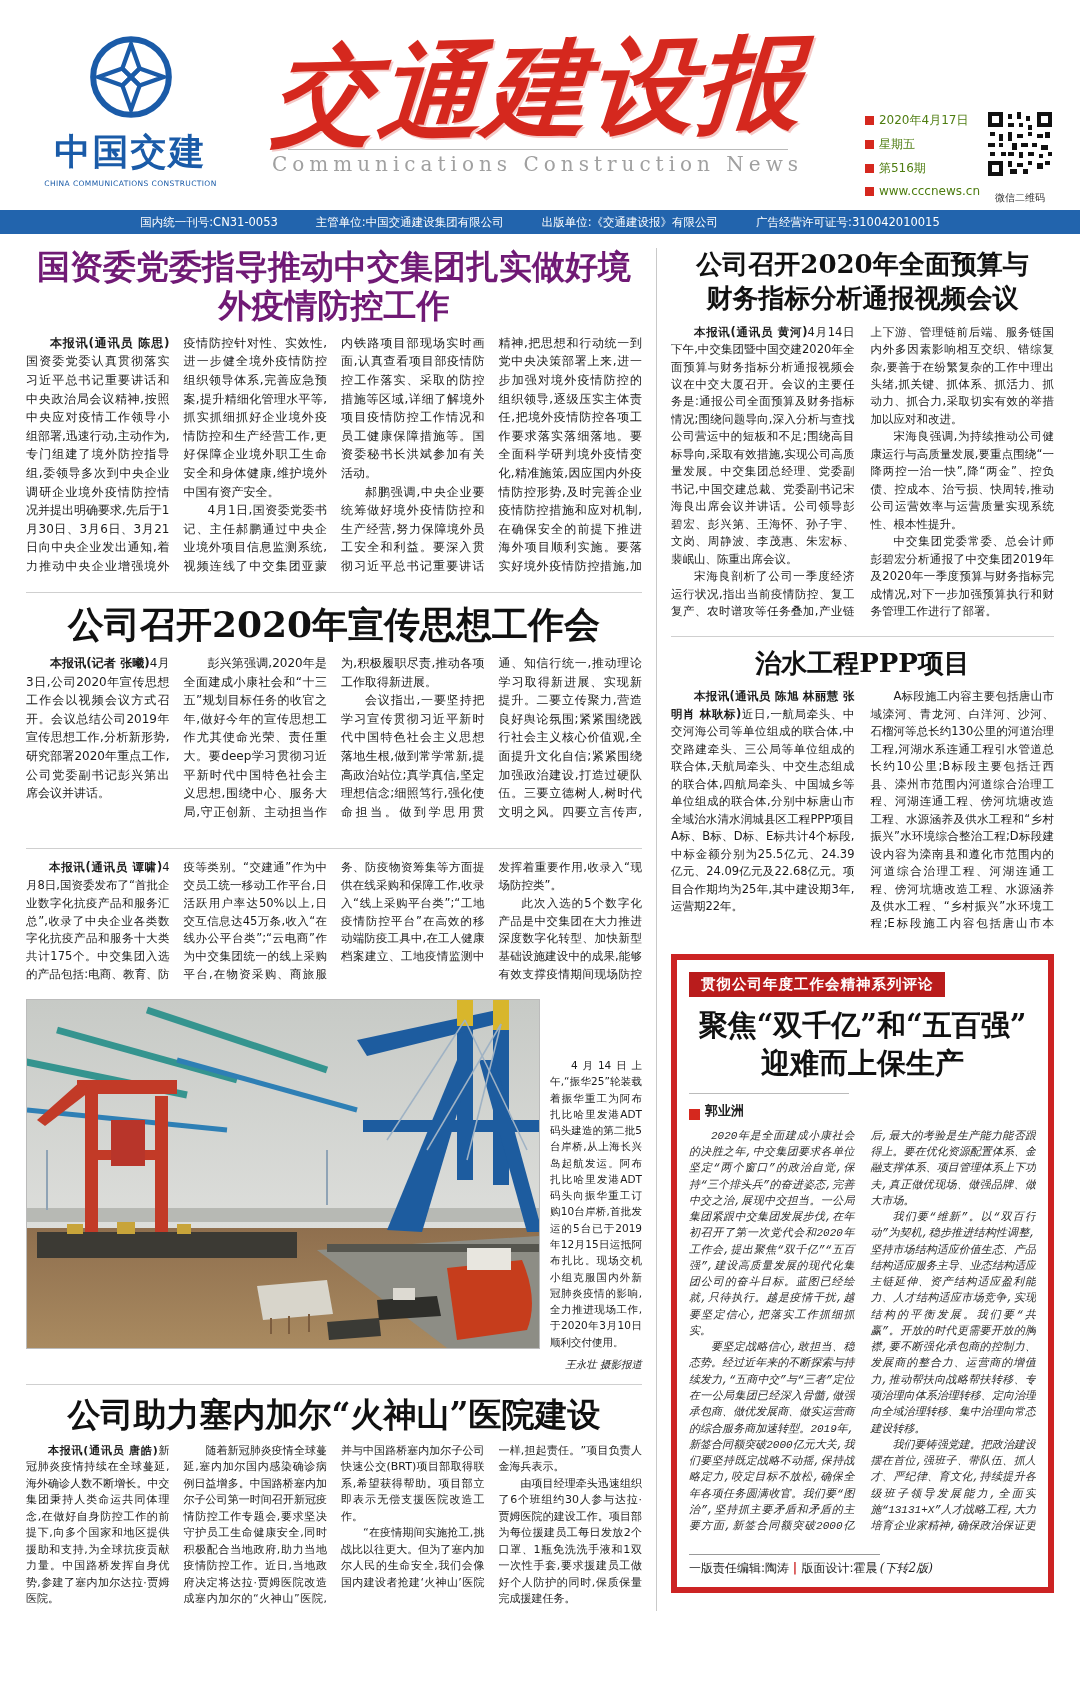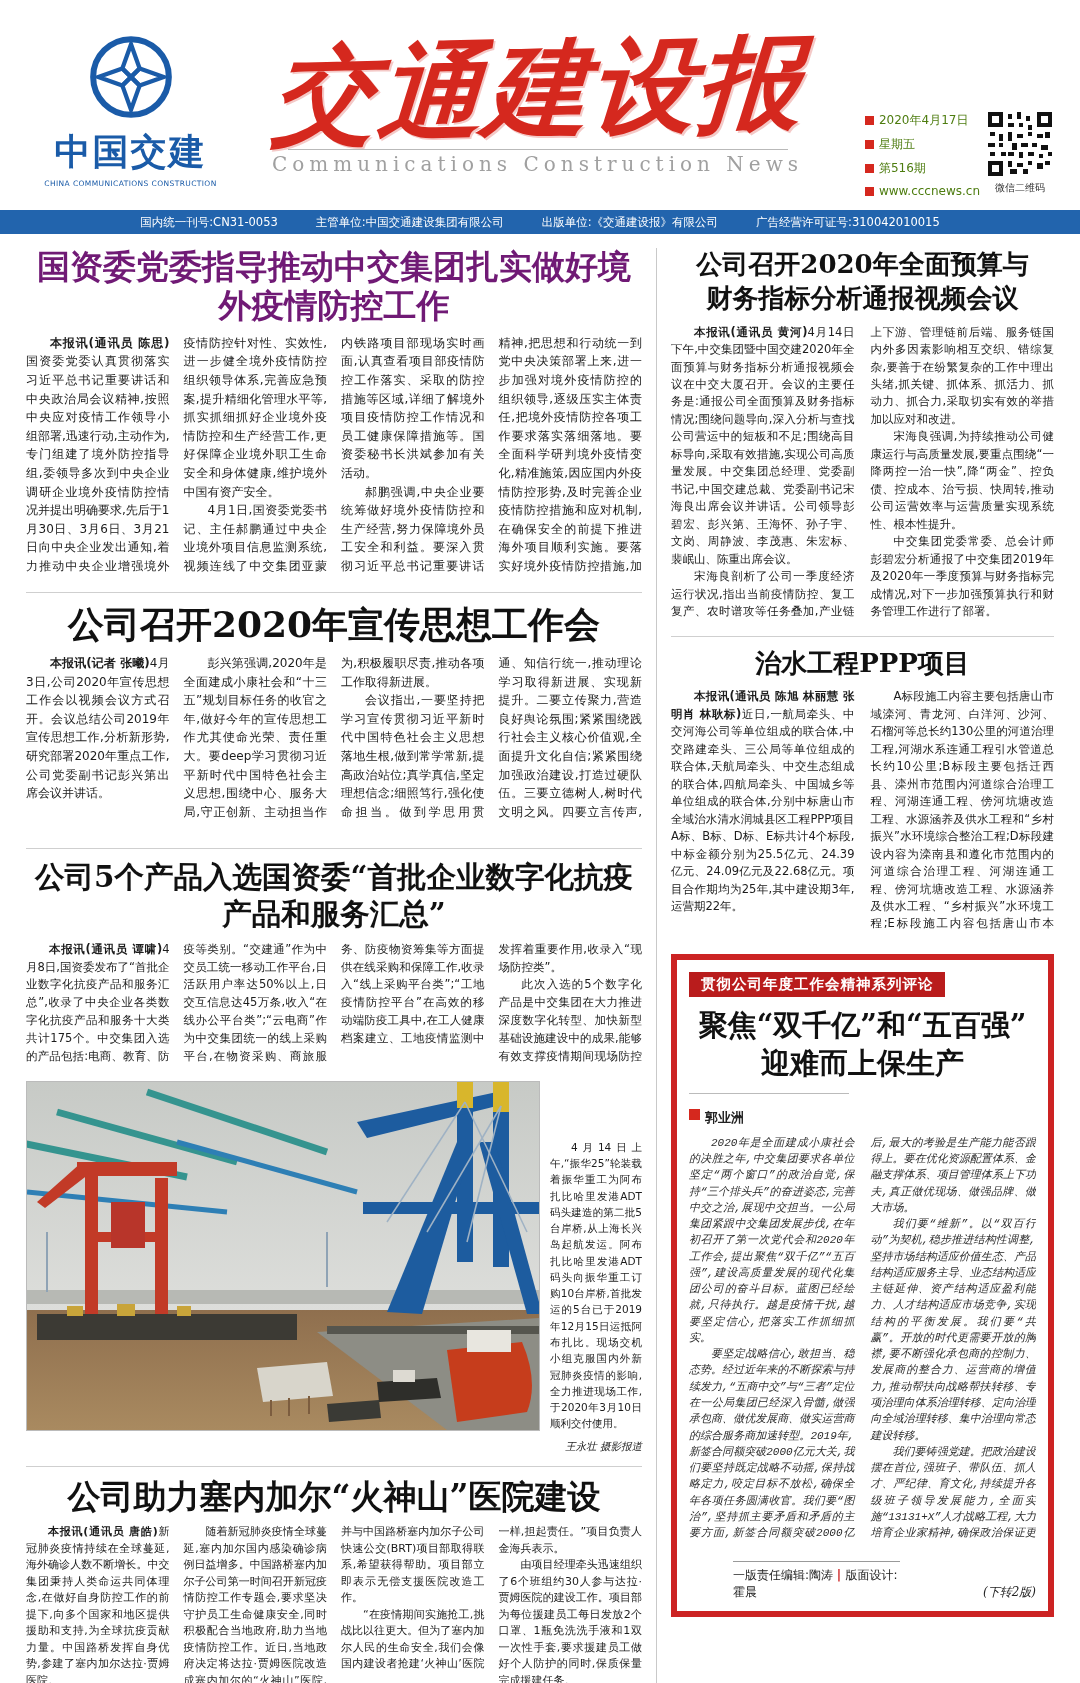--- a/index.html
+++ b/index.html
@@ -15,21 +15,21 @@
                color:#d5281e;font-size:104px;line-height:1.05;letter-spacing:2px;
                transform:skewX(-5deg) rotate(-1.5deg);display:inline-block;
                text-shadow:2px 2px 0 rgba(213,40,30,.25);}
   .title-rule{width:500px;margin:6px auto 2px auto;border-top:1px solid #b9b9b9;}
   .paper-sub{font-family:"DejaVu Serif",serif;color:#a0a0a0;font-size:20px;letter-spacing:5px;}
   .issue-block{width:210px;display:flex;gap:8px;justify-content:flex-end;padding-top:78px;}
   .issue-lines{display:flex;flex-direction:column;gap:7px;}
   .issue-row{display:flex;align-items:center;font-size:12px;font-weight:normal;color:#4d7c0f;white-space:nowrap;}
   .red-sq{display:inline-block;width:9px;height:9px;background:#d5281e;margin-right:5px;flex:0 0 auto;}
   .qr-wrap{text-align:center;}
-  .qr-label{font-size:10px;color:#333;margin-top:1px;}
+  .qr-label{font-size:10px;color:#333;margin-top:11px;}
   
   .infobar{height:24px;background:#2264ad;color:#fff;display:flex;align-items:center;
            justify-content:center;gap:38px;font-size:11.5px;margin:0 0 0 0;}
   
   .content{display:flex;padding:14px 26px 0 26px;gap:0;}
   .col-left{width:618px;padding-right:14px;}
   .v-rule{width:1px;background:#c9c9c9;}
   .col-right{width:387px;padding-left:14px;}
   
   .headline-xl{font-family:"DejaVu Serif",serif;font-weight:900;font-size:33px;
@@ -54,27 +54,27 @@
   .caption-col{width:92px;font-size:10.5px;line-height:1.55;text-align:justify;padding-top:58px;}
   .caption-col .credit{font-family:"DejaVu Serif",serif;font-style:italic;text-align:right;
                        margin-top:6px;text-indent:0;font-size:10.5px;}
   .caption-col p{margin:0;text-indent:2em;}
   
   .review-box{border:6px solid #cc2323;margin-top:14px;padding:12px 12px 10px 12px;background:#fff;}
   .review-tag{display:inline-block;background:#b91c1c;color:#fff;font-weight:bold;
               font-size:14.5px;padding:3px 12px;margin-bottom:8px;letter-spacing:1px;}
   .review-head{font-family:"DejaVu Serif",serif;font-weight:900;font-size:29px;
                line-height:1.3;text-align:center;color:#111;margin:2px 0 10px 0;}
-  .review-byline{border-top:1px solid #bbb;width:46%;padding-top:15px;margin-bottom:8px;
-                 display:flex;align-items:flex-start;font-size:13px;font-weight:bold;color:#222;}
+  .review-byline{border-top:1px solid #bbb;width:46%;padding-top:8px;margin-bottom:8px;
+                 display:flex;align-items:flex-end;font-size:13px;font-weight:bold;color:#222;}
   .review-cols{column-count:2;column-gap:16px;font-size:11px;line-height:1.48;
                font-family:Liberation Mono, monospace;font-style:italic;color:#2b2b2b;
                text-align:justify;height:418px;overflow:hidden;}
   .review-cols p{margin:0;text-indent:2em;}
-  .review-foot{display:flex;justify-content:space-between;align-items:flex-end;margin-top:8px;margin-left:44px;}
+  .review-foot{display:flex;align-items:flex-end;margin-top:8px;}
   .review-editor{border-top:1px solid #999;padding-top:5px;font-size:12px;color:#222;width:55%;}
   .review-editor .pipe{color:#cc2323;font-weight:bold;}
   .review-cont{font-family:"DejaVu Serif",serif;font-style:italic;font-size:12px;color:#222;}
 </style>
 </head>
 <body>
 
 <div class="page">
 
   <div class="masthead">
@@ -198,21 +198,20 @@
           <p><b class="byline">本报讯(记者 张曦)</b><span>4月3日,公司2020年宣传思想工作会以视频会议方式召开。会议总结公司2019年宣传思想工作,分析新形势,研究部署2020年重点工作,公司党委副书记彭兴第出席会议并讲话。</span></p>
           <p>彭兴第强调,2020年是全面建成小康社会和“十三五”规划目标任务的收官之年,做好今年的宣传思想工作尤其使命光荣、责任重大。要deep学习贯彻习近平新时代中国特色社会主义思想,围绕中心、服务大局,守正创新、主动担当作为,积极履职尽责,推动各项工作取得新进展。</p>
           <p>会议指出,一要坚持把学习宣传贯彻习近平新时代中国特色社会主义思想落地生根,做到常学常新,提高政治站位;真学真信,坚定理想信念;细照笃行,强化使命担当。做到学思用贯通、知信行统一,推动理论学习取得新进展、实现新提升。二要立传聚力,营造良好舆论氛围;紧紧围绕践行社会主义核心价值观,全面提升文化自信;紧紧围绕加强政治建设,打造过硬队伍。三要立德树人,树时代文明之风。四要立言传声,着力强化新闻宣传和舆论引导。主题宣传要富有特色,国际传播要实现突破,舆论引导要及时高效,阵地建设要应势而动,增强公司广大干部职工的信心。</p>
 
         </div>
       </div>
 
       <div class="sect-rule"></div>
 
       <div>
-        <div class="headline-m">公司5个产品入选国资委“首批企业数字化抗疫产品和服务汇总”</div>
         <div class="body-cols c4" style="height:128px;font-size:11.5px;">
           <p><b class="byline">本报讯(通讯员 谭啸)</b><span>4月8日,国资委发布了“首批企业数字化抗疫产品和服务汇总”,收录了中央企业各类数字化抗疫产品和服务十大类共计175个。中交集团入选的产品包括:电商、教育、防疫等类别。“交建通”作为中交员工统一移动工作平台,日活跃用户率达50%以上,日交互信息达45万条,收入“在线办公平台类”;“云电商”作为中交集团统一的线上采购平台,在物资采购、商旅服务、防疫物资筹集等方面提供在线采购和保障工作,收录入“线上采购平台类”;“工地疫情防控平台”在高效的移动端防疫工具中,在工人健康档案建立、工地疫情监测中发挥着重要作用,收录入“现场防控类”。</span></p>
           <p>此次入选的5个数字化产品是中交集团在大力推进深度数字化转型、加快新型基础设施建设中的成果,能够有效支撑疫情期间现场防控信息化工作,是国资委对中交集团在疫情期间支撑疫情防控和复工复产工作的高度肯定。</p>
         </div>
       </div>
 
       <div class="photo-row">
         <div class="photo-frame">
           <svg width="512" height="348" viewBox="0 0 512 348" preserveAspectRatio="none">
             <defs>

